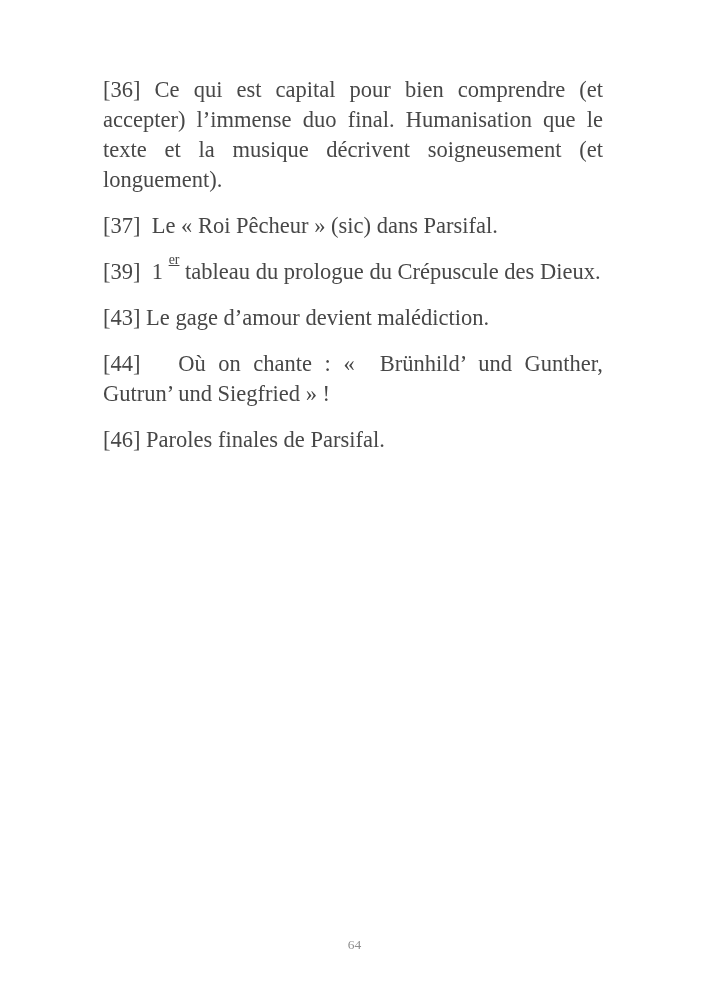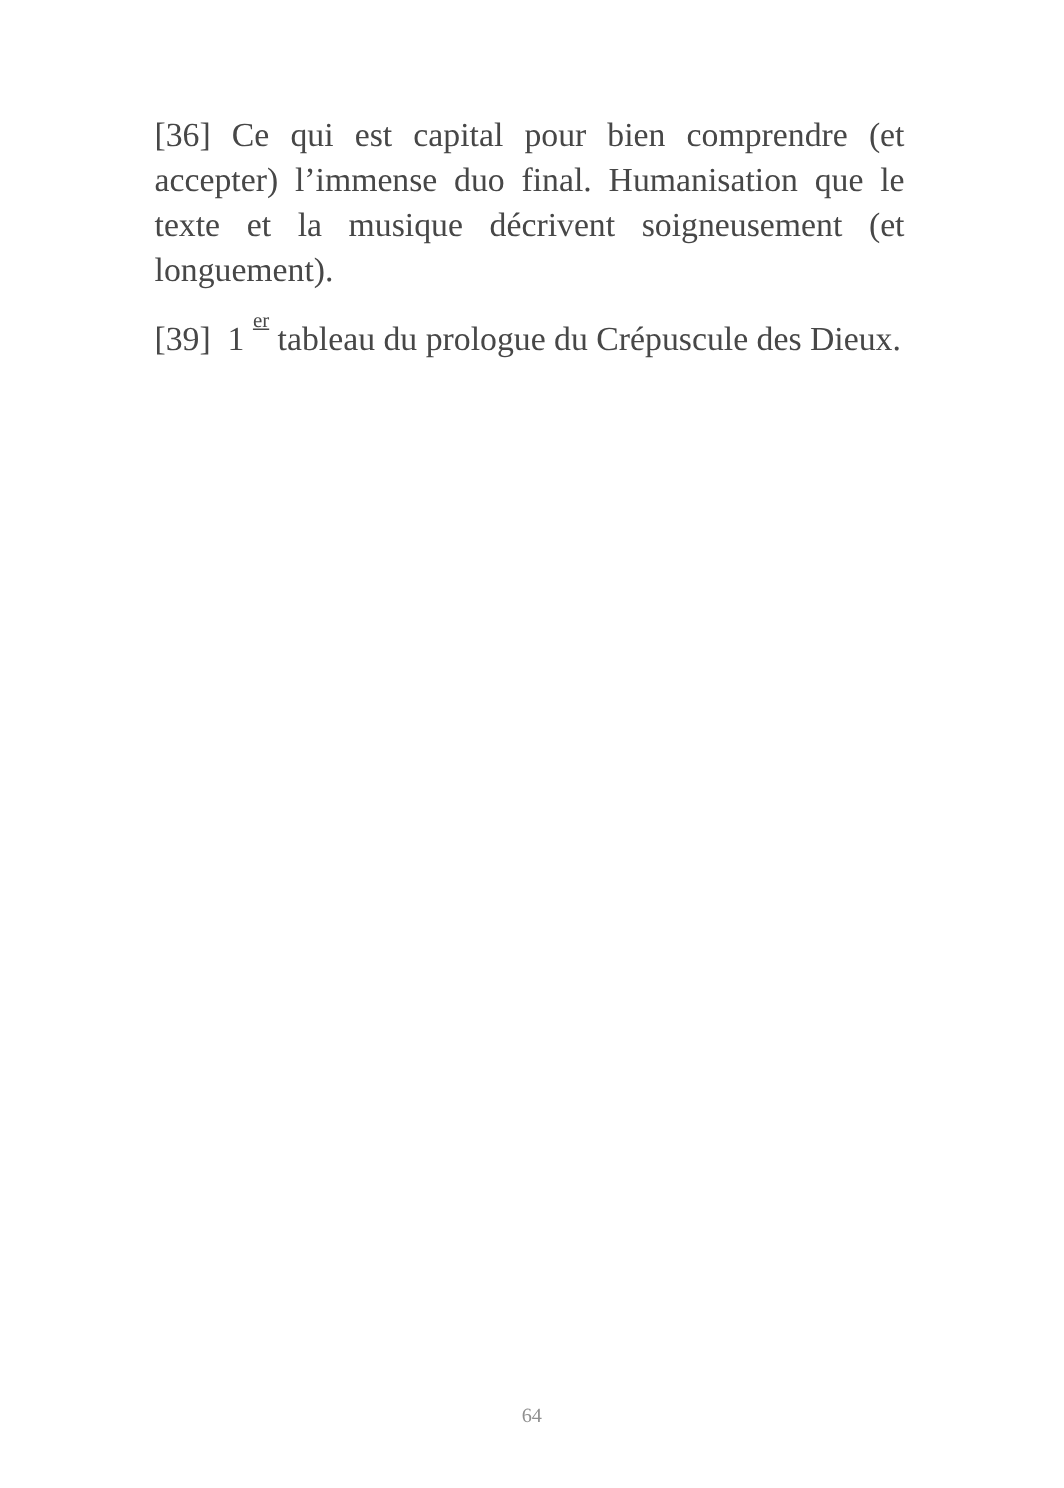--- a/index.html
+++ b/index.html
@@ -55,18 +55,22 @@
     font-size: 13.5px;
     color: #8f8f8f;
   }
 </style>
 </head>
 <body style="background: rgb(255, 255, 255);">
 
 <div class="page">
   <div class="notes" style="color: rgb(71, 71, 71);">
       <p class="note"><span>[36] Ce qui est capital pour bien comprendre (et accepter) l’immense duo final. Humanisation que le texte et la musique décrivent soigneusement (et longuement).</span></p>
+      <p class="note"><span>[37]&nbsp; Le « Roi Pêcheur » (sic) dans Parsifal.</span></p>
       <p class="note"><span>[39]&nbsp; 1 </span><sup>er</sup><span> tableau du prologue du Crépuscule des Dieux.</span></p>
+      <p class="note"><span>[43] Le gage d’amour devient malédiction.</span></p>
+      <p class="note"><span>[44]&nbsp;&nbsp; Où on chante : «&nbsp; Brünhild’ und Gunther, Gutrun’ und Siegfried » !</span></p>
+      <p class="note"><span>[46] Paroles finales de Parsifal.</span></p>
     </div>
   <div class="footer">
     <span class="page-number" style="color: rgb(143, 143, 143);">64</span>
   </div>
 </div>
 
 </body></html>

